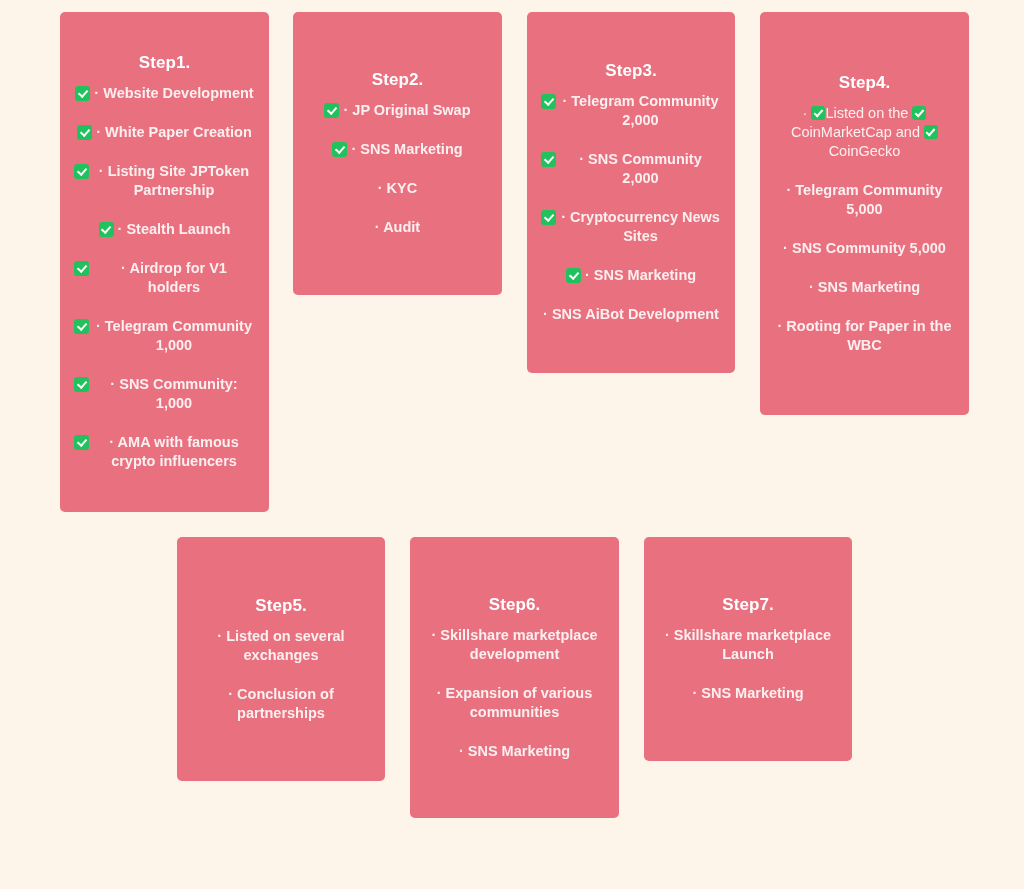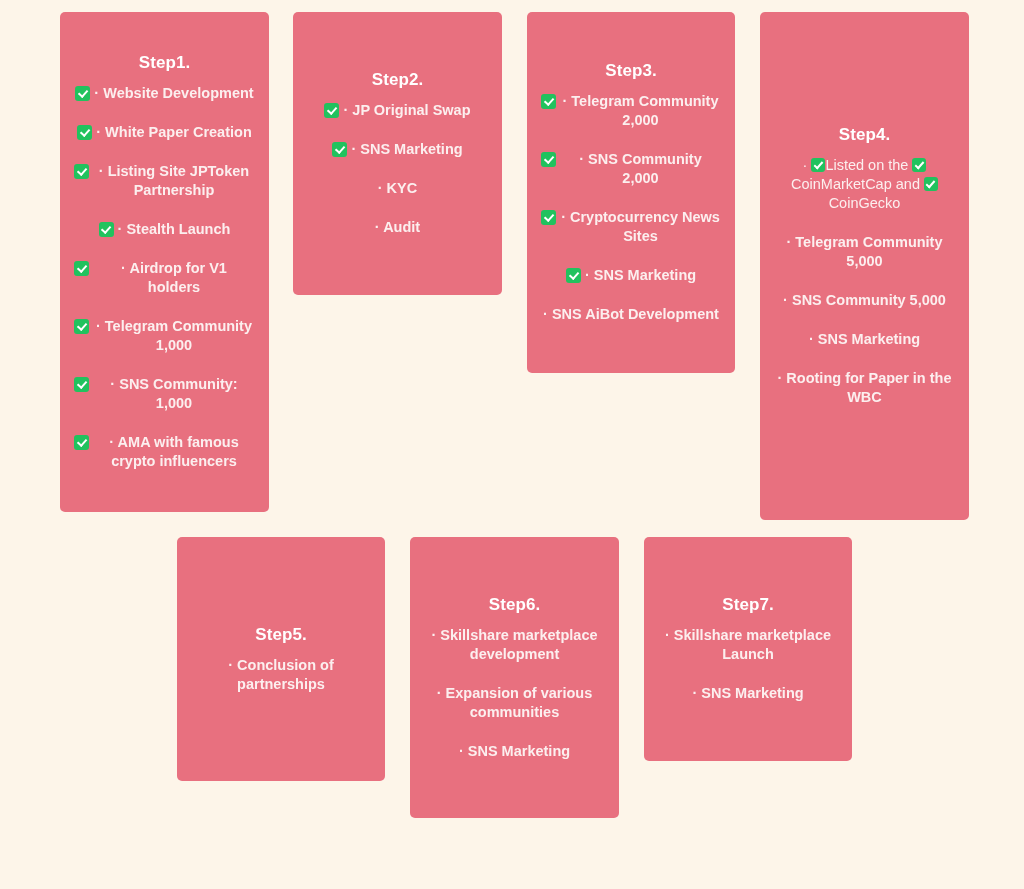--- a/index.html
+++ b/index.html
@@ -202,21 +202,21 @@
       <div class="item">
         <span class="check"></span>
         <span class="item-text">· SNS Marketing</span>
       </div>
       <div class="item">
         <span class="item-text">· SNS AiBot Development</span>
       </div>
     </div>
   </div>
 
-  <div class="card" style="left:760px; top:12px; width:209px; height:508px;">
+  <div class="card" style="left:760px; top:12px; width:209px; height:403px;">
     <div class="card-title">Step4.</div>
     <div class="item-list">
       <div class="item-inline"><span>· </span><span class="check-inline"></span><span>Listed on the </span><span class="check-inline"></span><span> CoinMarketCap and </span><span class="check-inline"></span><span>CoinGecko</span></div>
       <div class="item">
         <span class="item-text">· Telegram Community 5,000</span>
       </div>
       <div class="item">
         <span class="item-text">· SNS Community 5,000</span>
       </div>
       <div class="item">
@@ -225,20 +225,23 @@
       <div class="item">
         <span class="item-text">· Rooting for Paper in the WBC</span>
       </div>
     </div>
   </div>
 
   <div class="card" style="left:177px; top:537px; width:208px; height:244px;">
     <div class="card-title">Step5.</div>
     <div class="item-list">
       <div class="item">
+        <span class="item-text">· Listed on several exchanges</span>
+      </div>
+      <div class="item">
         <span class="item-text">· Conclusion of partnerships</span>
       </div>
     </div>
   </div>
 
   <div class="card" style="left:410px; top:537px; width:209px; height:281px;">
     <div class="card-title">Step6.</div>
     <div class="item-list">
       <div class="item">
         <span class="item-text">· Skillshare marketplace development</span>

